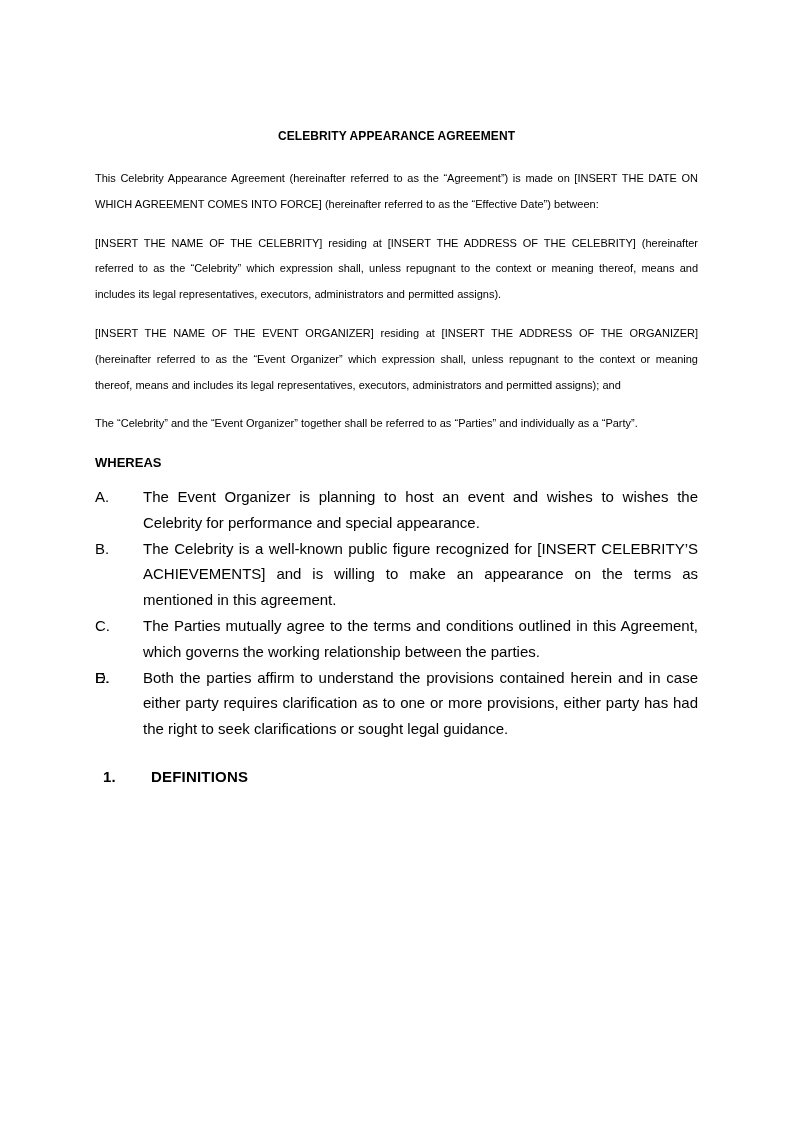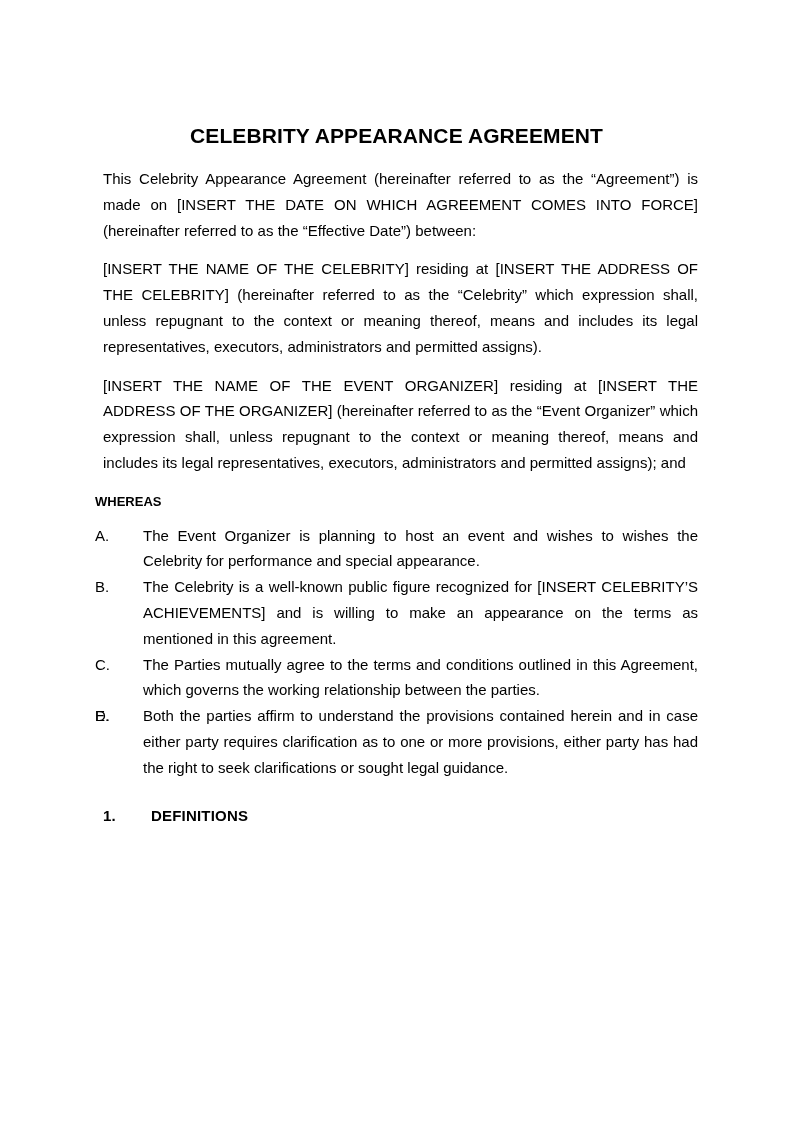--- a/index.html
+++ b/index.html
@@ -19,33 +19,33 @@
     overflow: hidden;
     box-sizing: border-box;
   }
   .content {
     position: absolute;
     left: 95px;
     top: 126px;
     width: 603px;
   }
   .doc-title {
-    font-size: 21px;
+    font-size: 12px;
     font-weight: bold;
     text-align: center;
     letter-spacing: 0.1px;
     margin: 0 0 20px 0;
     line-height: 20px;
   }
   .para {
-    font-size: 15px;
+    font-size: 11px;
     line-height: 25.8px;
     text-align: justify;
     text-justify: inter-word;
-    margin: 0 0 13px 8px;
+    margin: 0 0 13px 0;
     word-spacing: 0.1px;
   }
   .para:last-child {
     margin-bottom: 0;
   }
   .heading-bold {
     font-size: 13px;
     font-weight: bold;
     line-height: 25.8px;
     text-align: left;
@@ -99,20 +99,21 @@
   <div class="content">
 
     <h1 class="doc-title">CELEBRITY APPEARANCE AGREEMENT</h1>
 
     <p class="para">This Celebrity Appearance Agreement (hereinafter referred to as the “Agreement”) is made on [INSERT THE DATE ON WHICH AGREEMENT COMES INTO FORCE] (hereinafter referred to as the “Effective Date”) between:</p>
 
     <p class="para"> [INSERT THE NAME OF THE CELEBRITY] residing at [INSERT THE ADDRESS OF THE CELEBRITY] (hereinafter referred to as the “Celebrity” which expression shall, unless repugnant to the context or meaning thereof, means and includes its legal representatives, executors, administrators and permitted assigns).</p>
 
     <p class="para"> [INSERT THE NAME OF THE EVENT ORGANIZER] residing at [INSERT THE ADDRESS OF THE ORGANIZER] (hereinafter referred to as the “Event Organizer” which expression shall, unless repugnant to the context or meaning thereof, means and includes its legal representatives, executors, administrators and permitted assigns); and</p>
 
+    <p class="para">The “Celebrity” and the “Event Organizer” together shall be referred to as “Parties” and individually as a “Party”.</p>
 
     <h2 class="heading-bold">WHEREAS</h2>
 
     <ul class="list">
       <li class="list-item">
         <span class="list-marker">A.</span>
         <span>The Event Organizer is planning to host an event and wishes to wishes the Celebrity for performance and special appearance.</span>
       </li>
       <li class="list-item">
         <span class="list-marker">B.</span>

